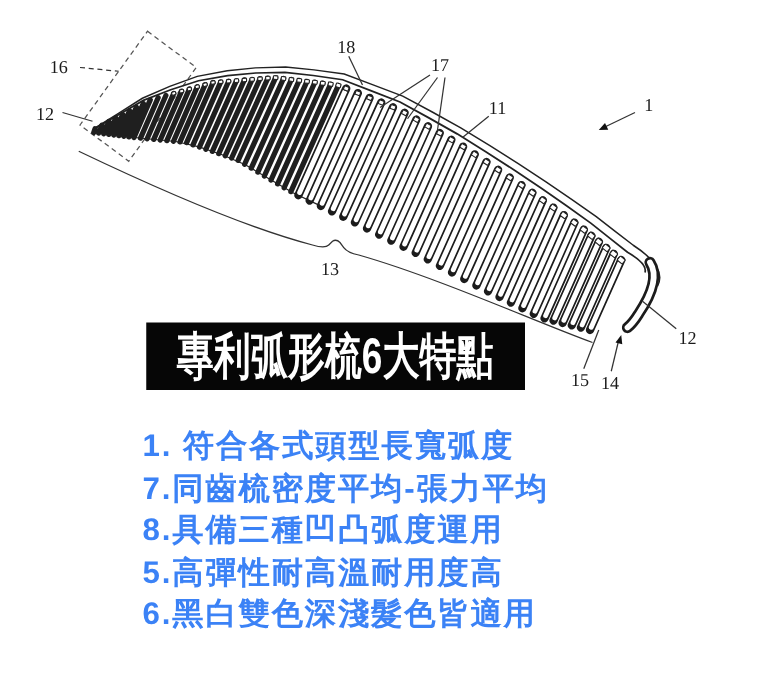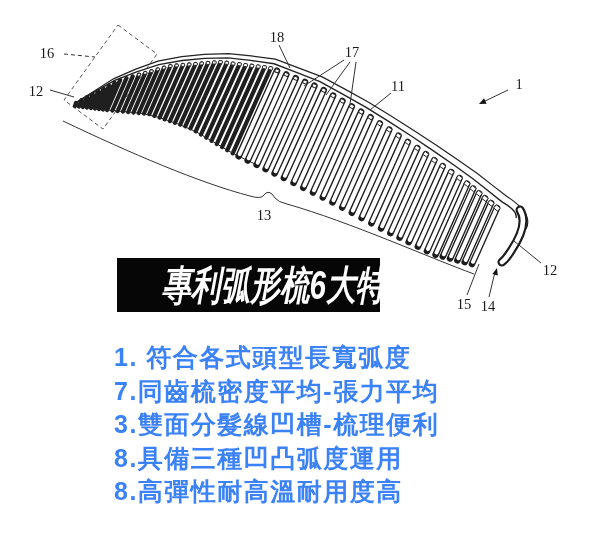--- a/index.html
+++ b/index.html
@@ -6,24 +6,23 @@
   .stage{
     position:relative;width:612px;height:551px;background:#ffffff;
     font-family:"Liberation Sans","DejaVu Sans",sans-serif;overflow:hidden;
   }
   #diagram{position:absolute;left:0;top:0;}
   .ref-num{
     font-family:"Liberation Serif","DejaVu Serif",serif;
     font-size:14.5px;fill:#1a1a1a;text-anchor:middle;
   }
   .banner{
-    position:absolute;left:117px;top:258px;width:263px;height:54px;
-    background:#060606;display:flex;align-items:center;justify-content:flex-start;
+    position:absolute;left:117px;top:258px;width:303px;height:54px;
+    background:#060606;display:flex;align-items:center;justify-content:center;
     z-index:3;
-    font-style:italic;
   }
   .banner-text{
     color:#ffffff;font-size:40px;font-weight:bold;white-space:nowrap;
     transform:scaleX(0.74);transform-origin:center center;
     font-family:"Liberation Sans","DejaVu Sans",sans-serif;
     letter-spacing:0px;line-height:1;
   }
   .features{
     position:absolute;left:114px;top:341px;z-index:2;
   }
@@ -138,17 +137,17 @@
     <text class="ref-num" x="264" y="220">13</text>
   </svg>
 
   <div class="banner">
     <div class="banner-text">專利弧形梳6大特點</div>
   </div>
 
   <div class="features">
     <div class="feature-line">1. 符合各式頭型長寬弧度</div>
     <div class="feature-line">7.同齒梳密度平均-張力平均</div>
-    <div class="feature-line">3.雙面分髮線凹槽-梳理便利</div>
     <div class="feature-line">8.具備三種凹凸弧度運用</div>
-    <div class="feature-line">8.高彈性耐高溫耐用度高</div>
+    <div class="feature-line">5.高彈性耐高溫耐用度高</div>
+    <div class="feature-line">6.黑白雙色深淺髮色皆適用</div>
   </div>
 </div>
 
 </body></html>

